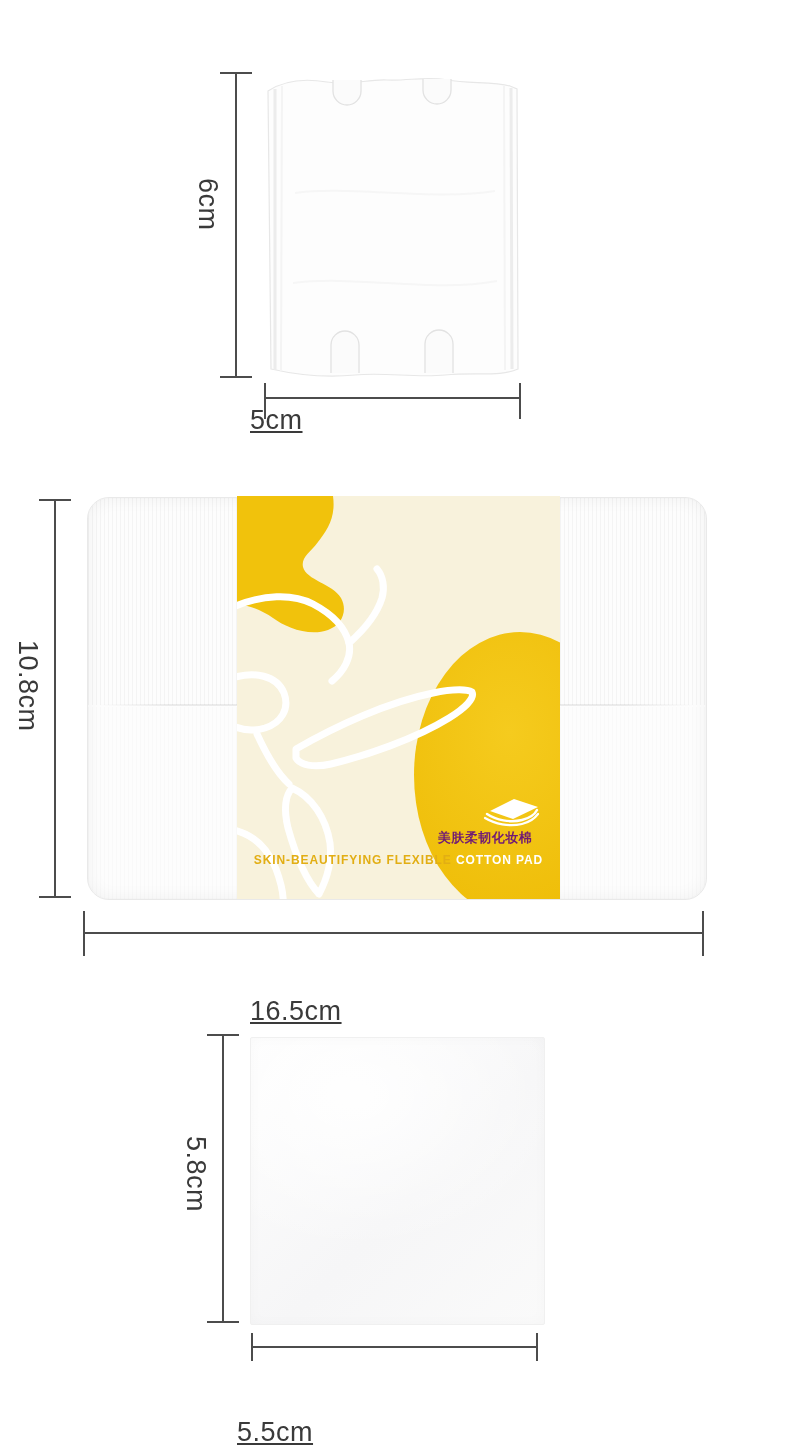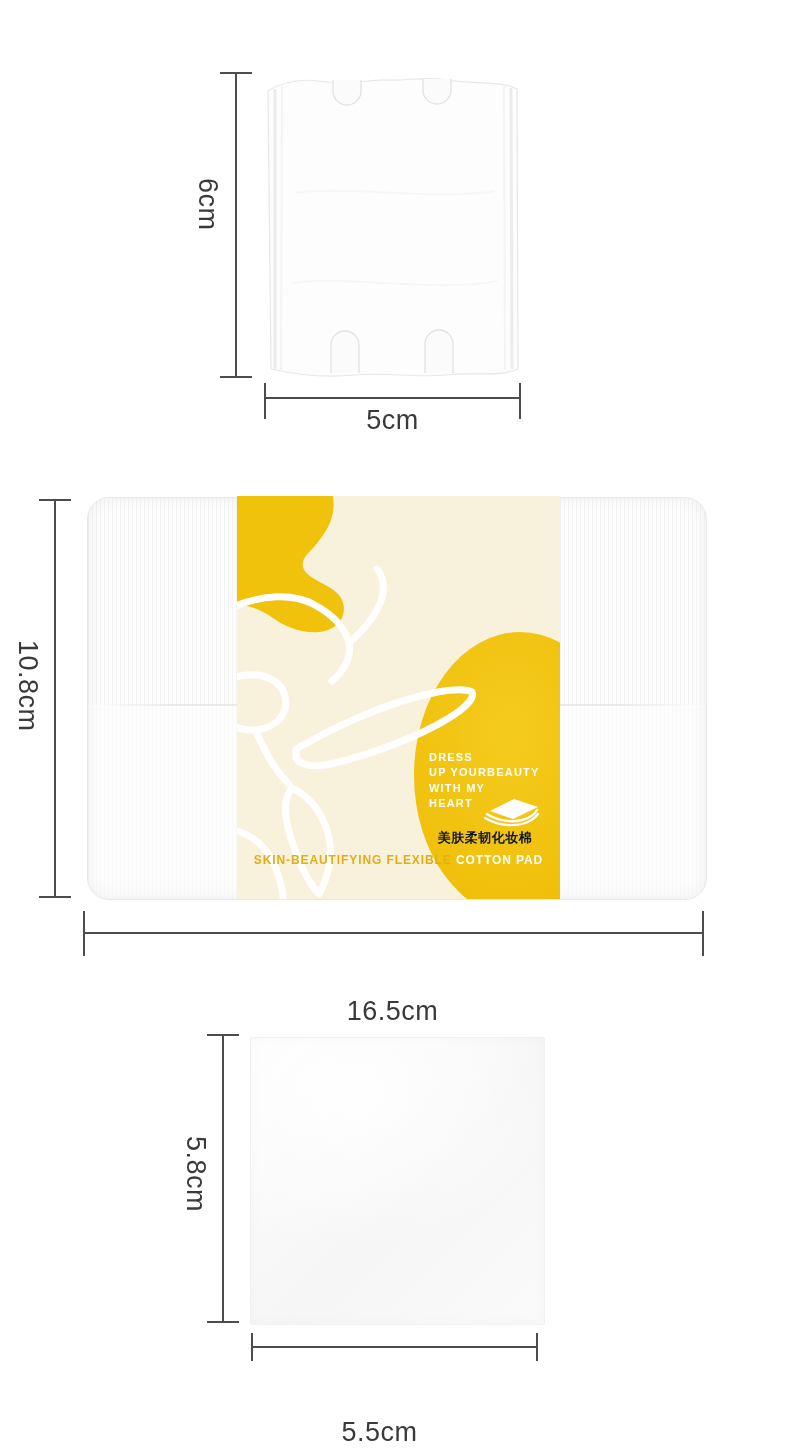--- a/index.html
+++ b/index.html
@@ -15,21 +15,21 @@
   .dimline-v{position:absolute;width:1.5px;background:var(--line,#4c4c4c);}
   .dimline-h{position:absolute;height:1.5px;background:var(--line,#4c4c4c);}
   .cap-h{position:absolute;width:32px;height:1.5px;background:var(--line,#4c4c4c);}
   .cap-v{position:absolute;width:1.5px;background:var(--line,#4c4c4c);}
   .dim-label{
     position:absolute;
     color:var(--ink,#3a3a3a);
     font-size:27px;line-height:32px;
     letter-spacing:0.5px;
   }
-  .dim-label.horiz{text-align:center;}
+  .dim-label.horiz{text-align:left;text-decoration:underline;}
   .dim-label.vert{writing-mode:vertical-rl;text-orientation:mixed;}
   
   .pad-photo{position:absolute;}
   .pad-square{
     position:absolute;
     background:
       radial-gradient(120% 90% at 35% 20%, rgba(255,255,255,0.9), rgba(255,255,255,0) 60%),
       linear-gradient(135deg,#fdfdfd 0%,#f6f6f7 55%,#fafafa 100%);
     border:1px solid #f0f0f0;
     border-radius:2px;
@@ -65,21 +65,21 @@
   }
   .band svg.art{position:absolute;left:0;top:0;}
   .slogan{
     position:absolute;left:192px;top:254px;
     color:#ffffff;font-weight:bold;font-size:11px;line-height:15.4px;
     letter-spacing:1.2px;white-space:nowrap;
   }
   .stack-icon{position:absolute;left:243px;top:299px;}
   .cn-name{
     position:absolute;left:178px;top:333px;width:140px;
-    text-align:center;color:#0f172a;font-weight:bold;
+    text-align:center;color:#701a75;font-weight:bold;
     font-size:13px;letter-spacing:0.5px;
     font-family:"Liberation Sans", sans-serif;
   }
   .en-name{
     position:absolute;left:0;top:357px;width:100%;
     text-align:center;font-weight:bold;font-size:12px;
     letter-spacing:0.9px;white-space:nowrap;
   }
   .en-name .gold{color:var(--gold_text,#e6b41c);}
   .en-name .white{color:#ffffff;}
@@ -147,26 +147,20 @@
           <path d="M-8,183 C18,174 40,180 47,197 C53,213 44,227 28,232 C14,236 1,233 -8,228"></path>
           <path d="M59,253 C99,230 151,206 196,197 C216,193 230,193 235,196 C238,202 228,212 212,222
                    C178,243 128,260 94,268 C76,272 63,269 59,262 Z"></path>
           <path d="M55,292 C75,301 89,322 93,347 C95,365 90,383 82,398 C68,383 58,357 51,332 C47,315 48,300 55,292 Z"></path>
           <path d="M-8,333 C16,337 31,353 39,373 C45,389 47,402 46,411"></path>
           <path d="M112,147 C128,133 140,118 145,102 C148,91 146,80 140,73"></path>
           <path d="M20,238 C30,260 40,277 52,288"></path>
         </g>
       </svg>
 
-      <div class="slogan">
-        <div>DRESS</div>
-        <div>UP YOURBEAUTY</div>
-        <div>WITH MY</div>
-        <div>HEART</div>
-      </div>
 
       <svg class="stack-icon" width="60" height="34" viewBox="0 0 60 34">
         <path d="M10,16 L34,4 L58,12 L33,24 Z" fill="#ffffff"></path>
         <path d="M7,19 C16,25 30,28 42,25 C50,23 55,19 57,15" stroke="#ffffff" stroke-width="2.4" fill="none" stroke-linecap="round"></path>
         <path d="M5,23 C15,29 29,32 42,29 C50,27 55,23 58,19" stroke="#ffffff" stroke-width="2.2" fill="none" stroke-linecap="round"></path>
       </svg>
 
       <div class="cn-name">美肤柔韧化妆棉</div>
 
       <div class="en-name"><span class="gold">SKIN-BEAUTIFYING FLEXIBLE</span><span> </span><span class="white">COTTON PAD</span></div>

